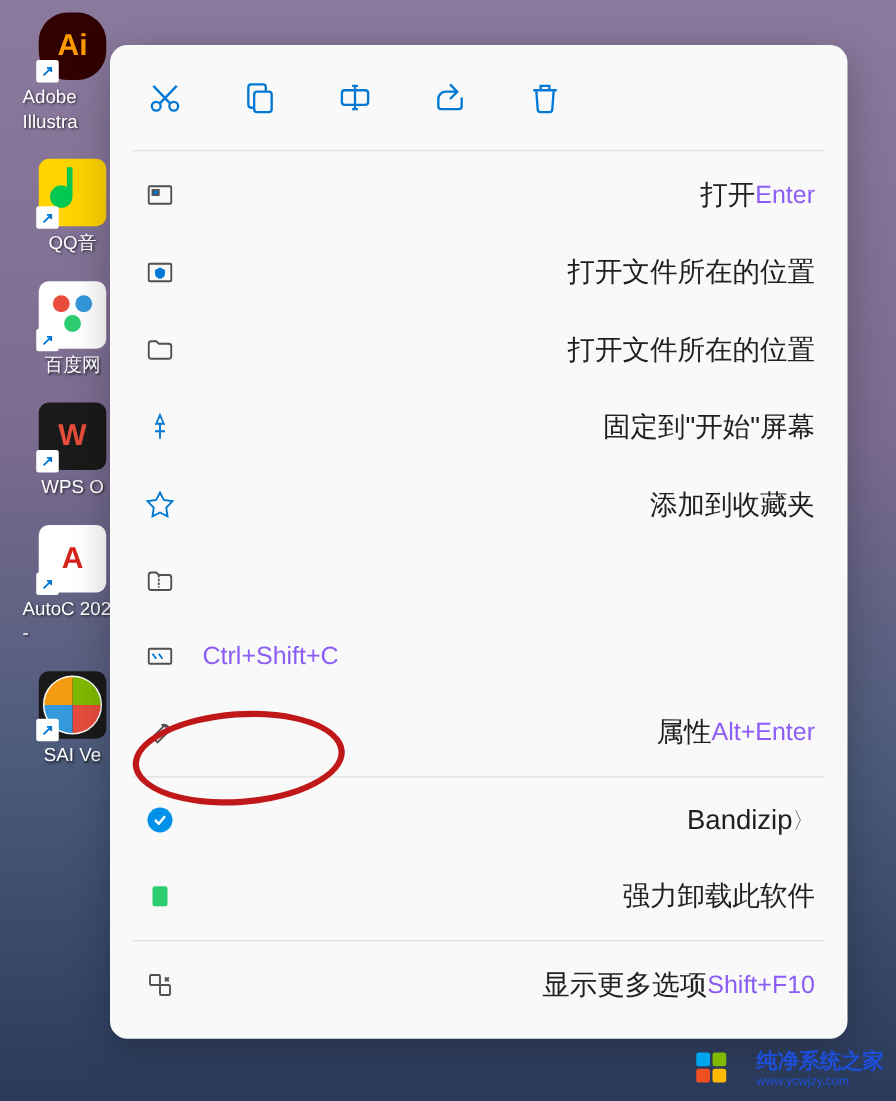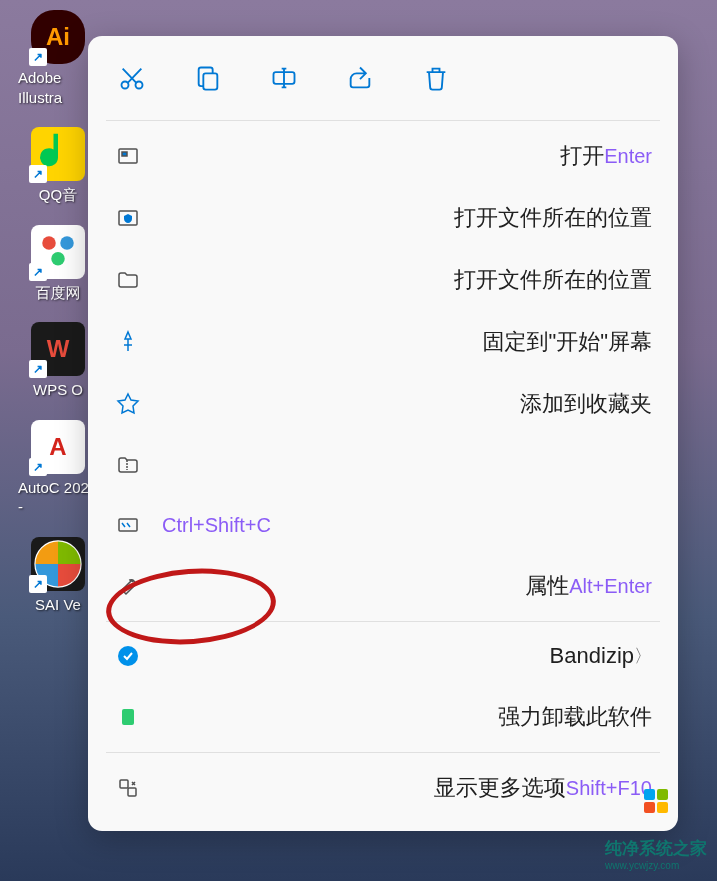--- a/index.html
+++ b/index.html
@@ -151,24 +151,23 @@
       pointer-events: none;
     }
     
     .watermark {
       position: absolute;
       right: 10px;
       bottom: 10px;
       display: flex;
       align-items: center;
       gap: 24px;
-      color: #0f766e;
+      color: #1d4ed8;
       font-size: 17px;
       font-weight: bold;
-      flex-direction: column;
     }
     
     .watermark-logo {
       display: grid;
       grid-template-columns: 1fr 1fr;
       grid-template-rows: 1fr 1fr;
       width: 24px;
       height: 24px;
       gap: 2px;
     }

